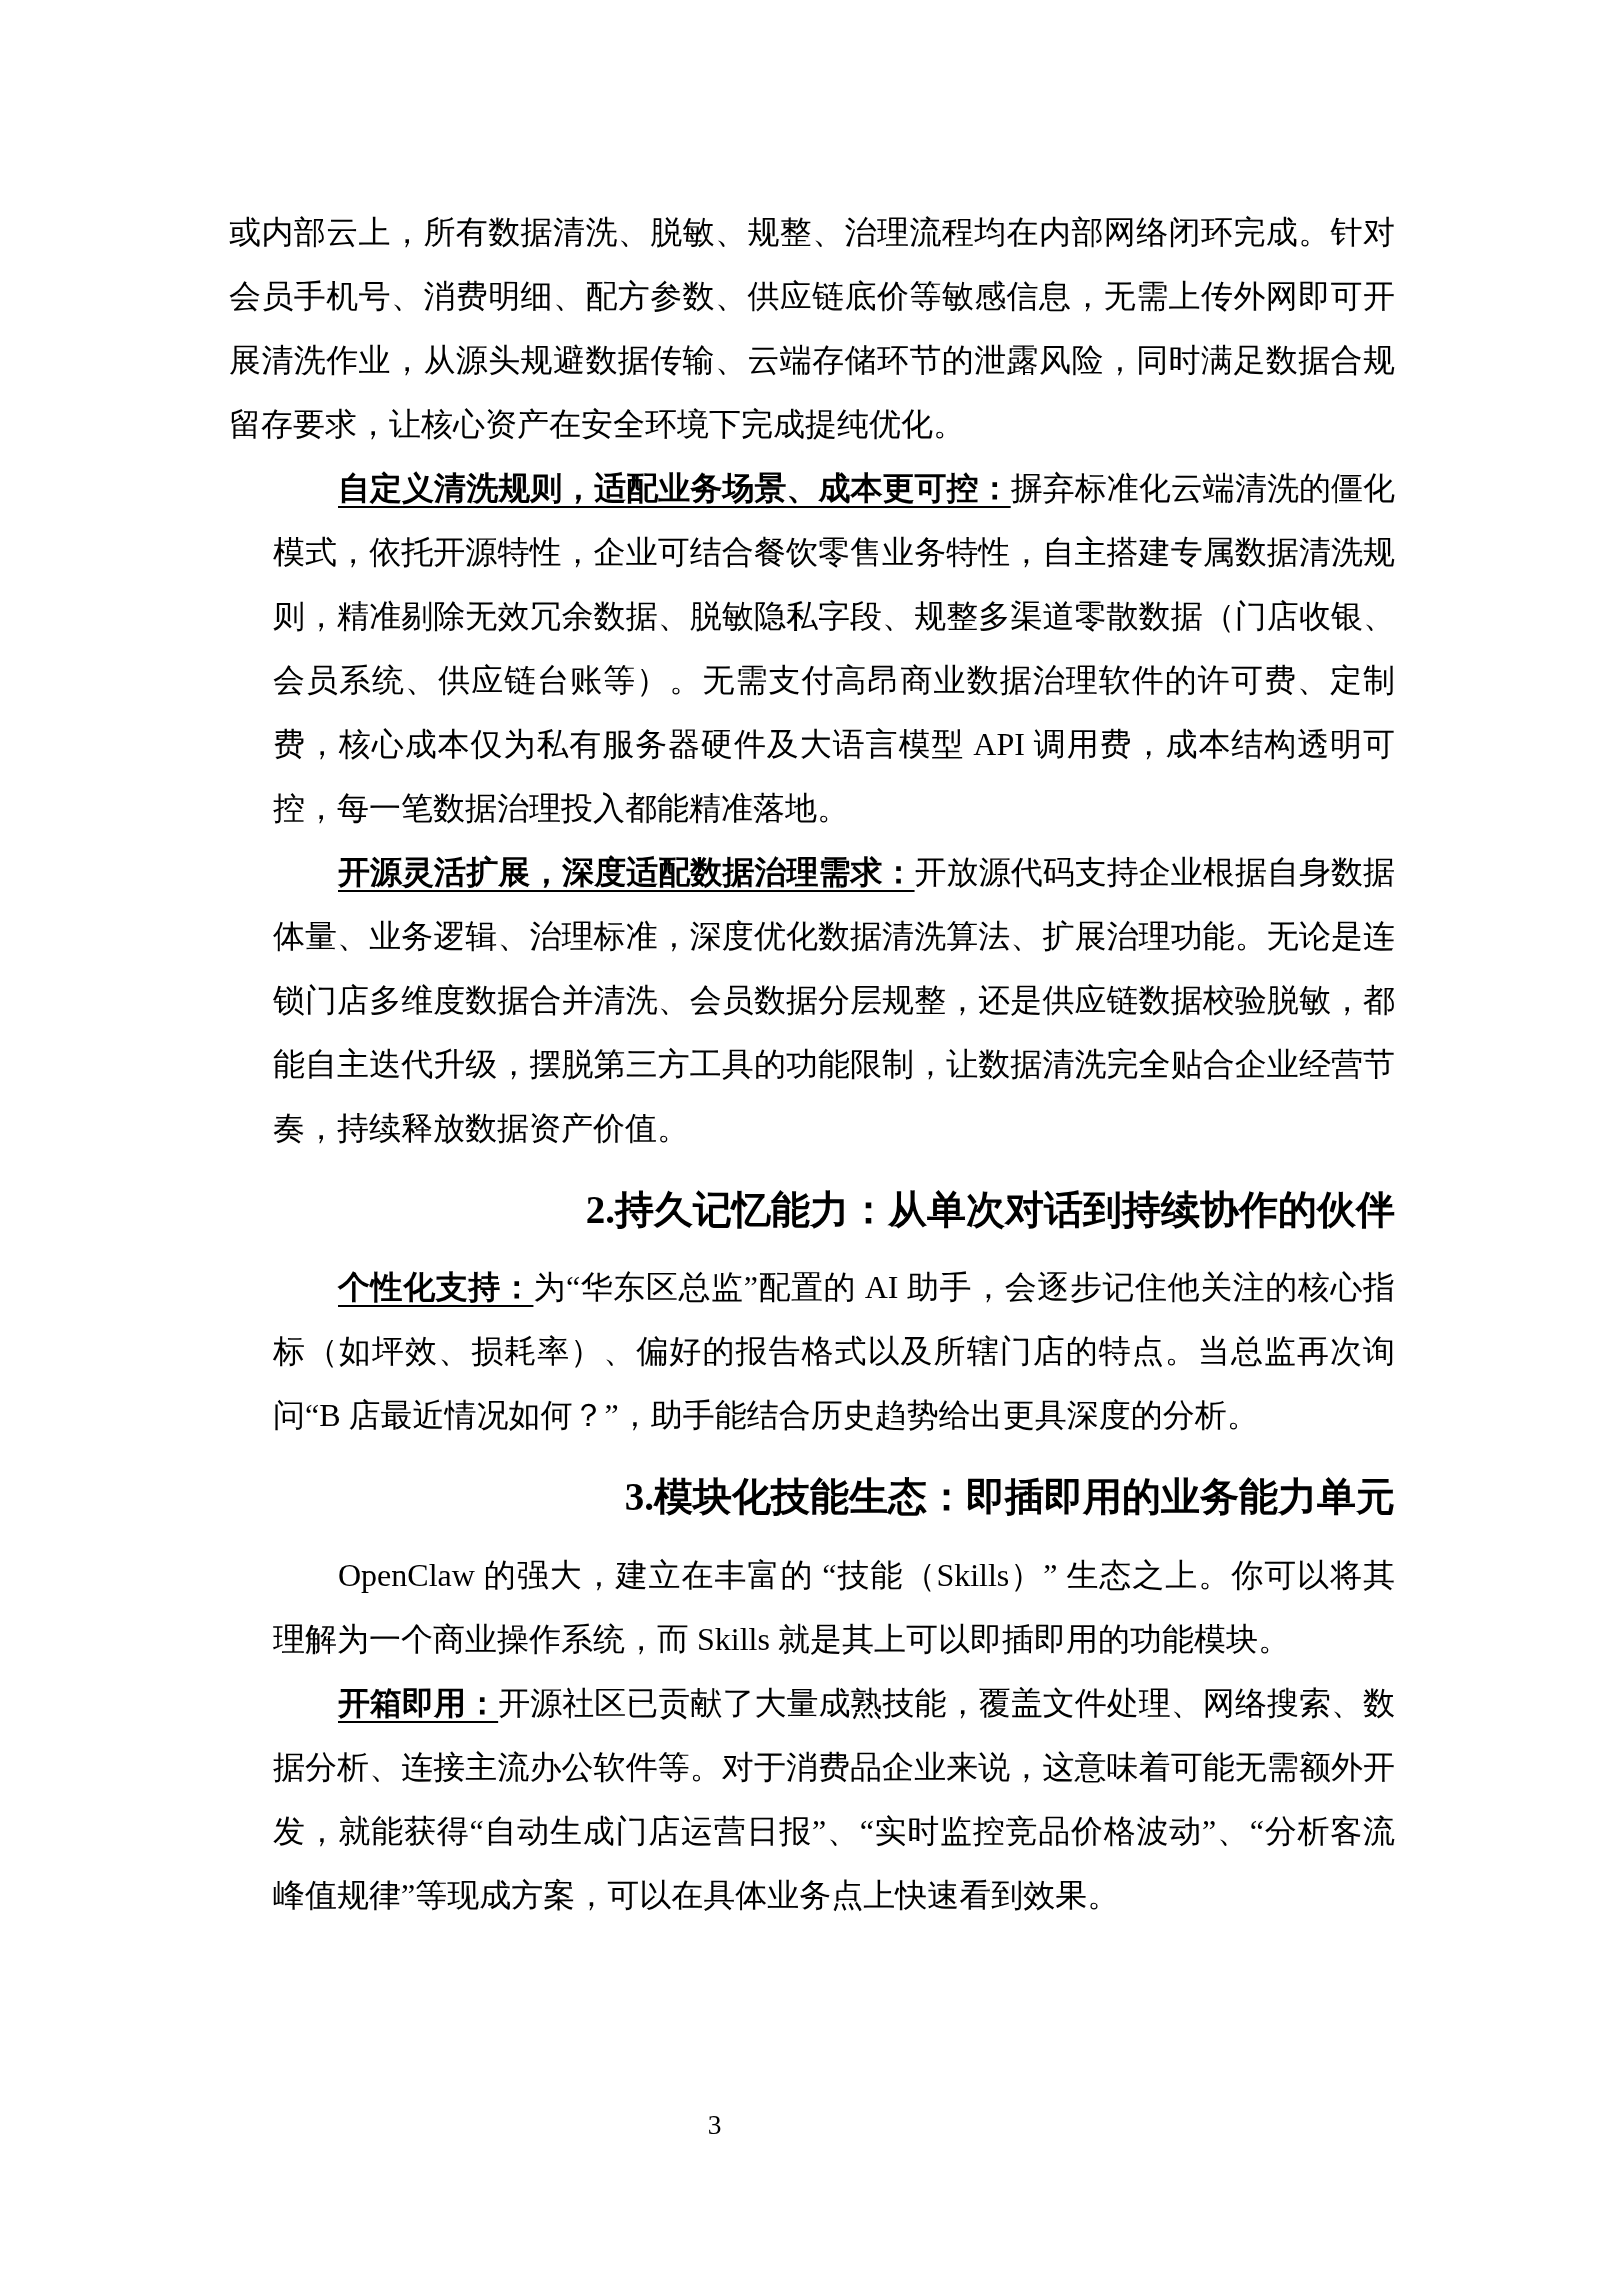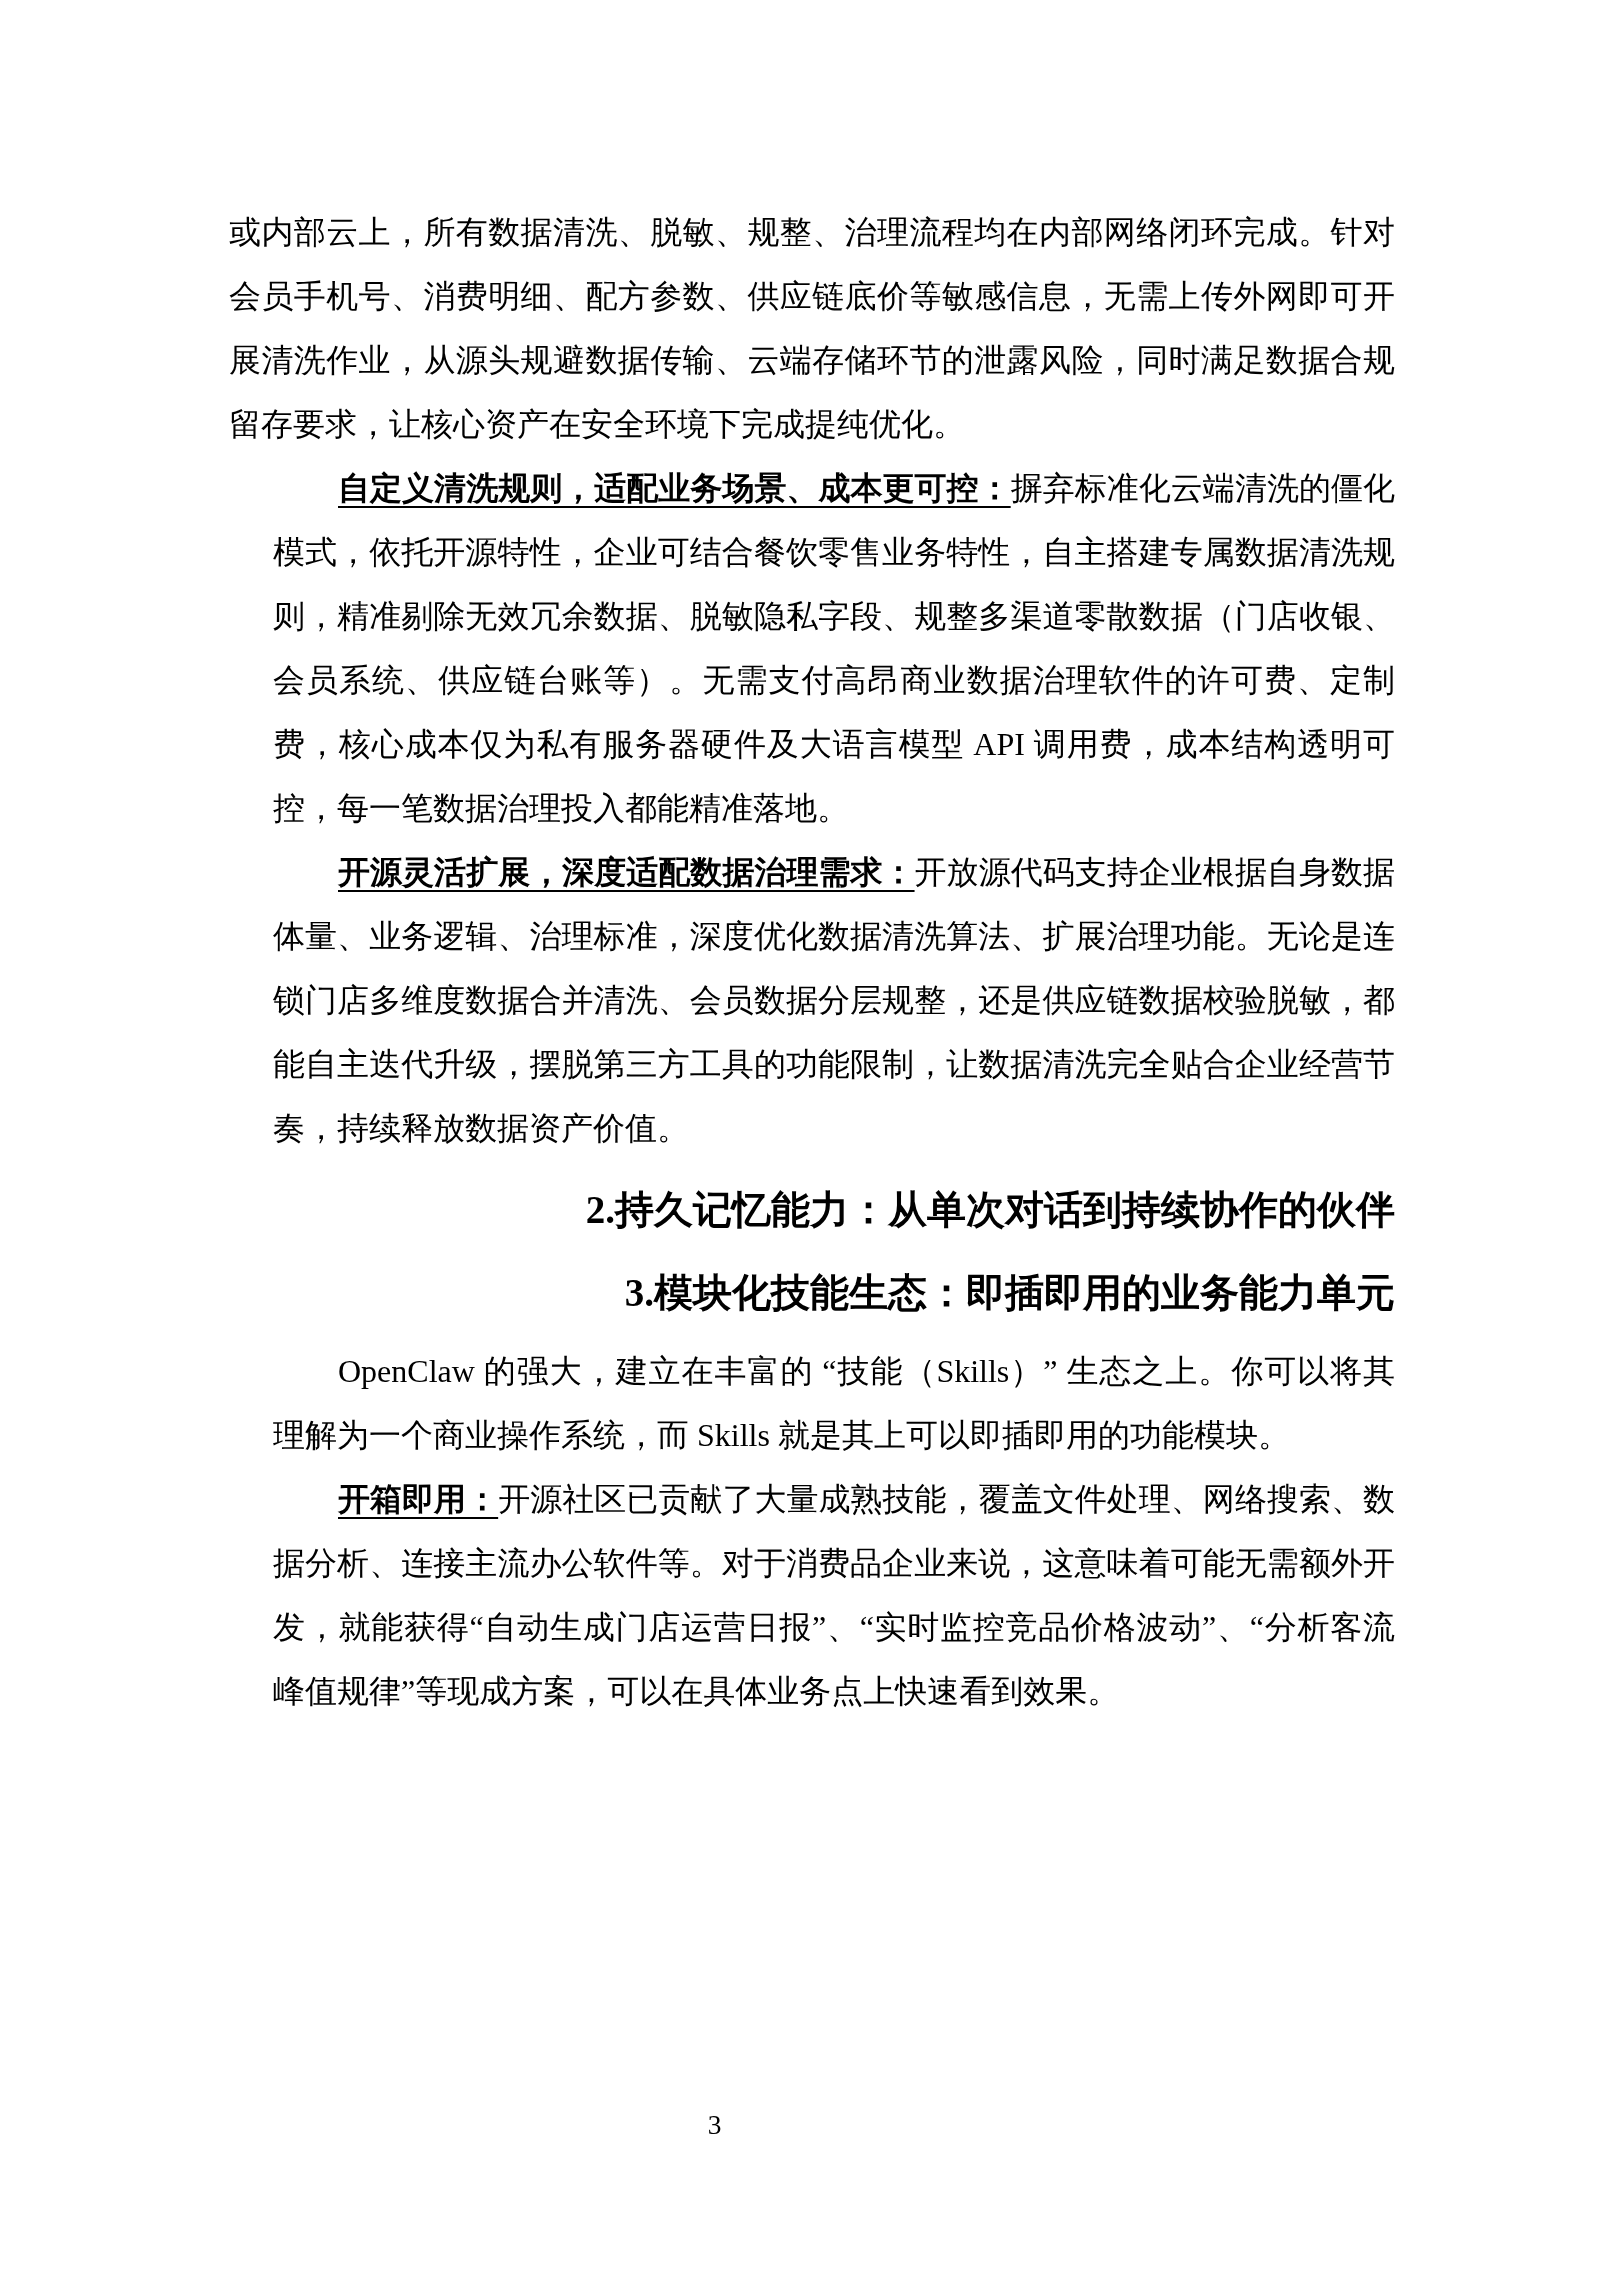--- a/index.html
+++ b/index.html
@@ -66,20 +66,23 @@
 
     <p class="para indent">
       <span class="lead">开源灵活扩展，深度适配数据治理需求：</span><span>开放源代码支持企业根据自身数据体量、业务逻辑、治理标准，深度优化数据清洗算法、扩展治理功能。无论是连锁门店多维度数据合并清洗、会员数据分层规整，还是供应链数据校验脱敏，都能自主迭代升级，摆脱第三方工具的功能限制，让数据清洗完全贴合企业经营节奏，持续释放数据资产价值。</span>
     </p>
 
     <h2 class="heading">
       <span class="h-num">2.</span><span>持久记忆能力：从单次对话到持续协作的伙伴</span>
     </h2>
 
 
+    <p class="para indent">
+      <span class="lead">个性化支持：</span><span>为“华东区总监”配置的 AI 助手，会逐步记住他关注的核心指标（如坪效、损耗率）、偏好的报告格式以及所辖门店的特点。当总监再次询问“B 店最近情况如何？”，助手能结合历史趋势给出更具深度的分析。</span>
+    </p>
 
 
     <h2 class="heading">
       <span class="h-num">3.</span><span>模块化技能生态：即插即用的业务能力单元</span>
     </h2>
 
     <p class="para indent">
       <span>OpenClaw 的强大，建立在丰富的 “技能（Skills）” 生态之上。你可以将其理解为一个商业操作系统，而 Skills 就是其上可以即插即用的功能模块。</span>
     </p>
 

